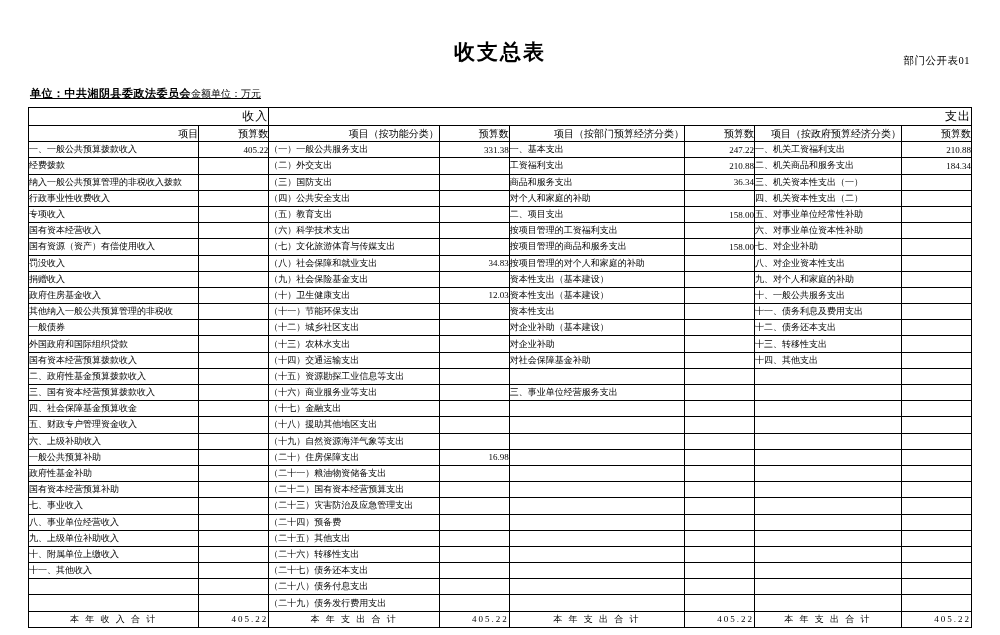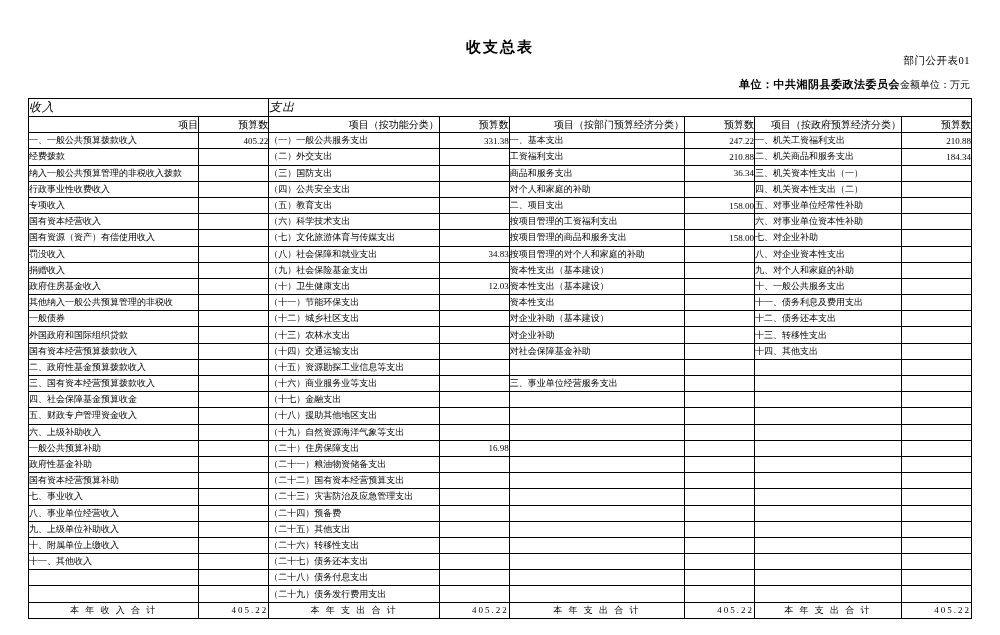--- a/index.html
+++ b/index.html
@@ -24,58 +24,58 @@
   }
   .top-right-label {
     position: absolute;
     top: 16px;
     right: 30px;
     font-size: 10.5px;
     letter-spacing: 0.5px;
   }
   .doc-title {
     text-align: center;
-    font-size: 15px;
+    font-size: 21px;
     font-weight: bold;
     letter-spacing: 2px;
     margin-top: 38px;
     margin-bottom: 20px;
     font-family: "Liberation Serif", "DejaVu Serif", serif;
   }
   .meta-row {
     display: flex;
-    justify-content: flex-end;
+    justify-content: flex-start;
     align-items: flex-end;
     font-size: 11px;
     margin-bottom: 6px;
     padding: 0 2px;
+    text-decoration: underline;
   }
   .meta-left { font-weight: bold; letter-spacing: 0.5px; }
   .meta-right { font-size: 10px; }
 
   table.budget {
     border-collapse: collapse;
     width: 100%;
     table-layout: fixed;
     font-size: 9px;
   }
   table.budget td, table.budget th {
     border: 1px solid #000000;
     padding: 0;
     height: 15.2px;
     vertical-align: middle;
     font-weight: normal;
   }
   .hdr-top td {
-    text-align: left;
+    text-align: right;
     font-size: 12px;
     font-weight: normal;
     height: 24px;
     letter-spacing: 1px;
-    font-style: italic;
   }
   .hdr-sub td {
     text-align: right;
     font-size: 10px;
     height: 28px;
     padding: 1px 2px;
     line-height: 1.15;
   }
   td.txt {
     text-align: left;

